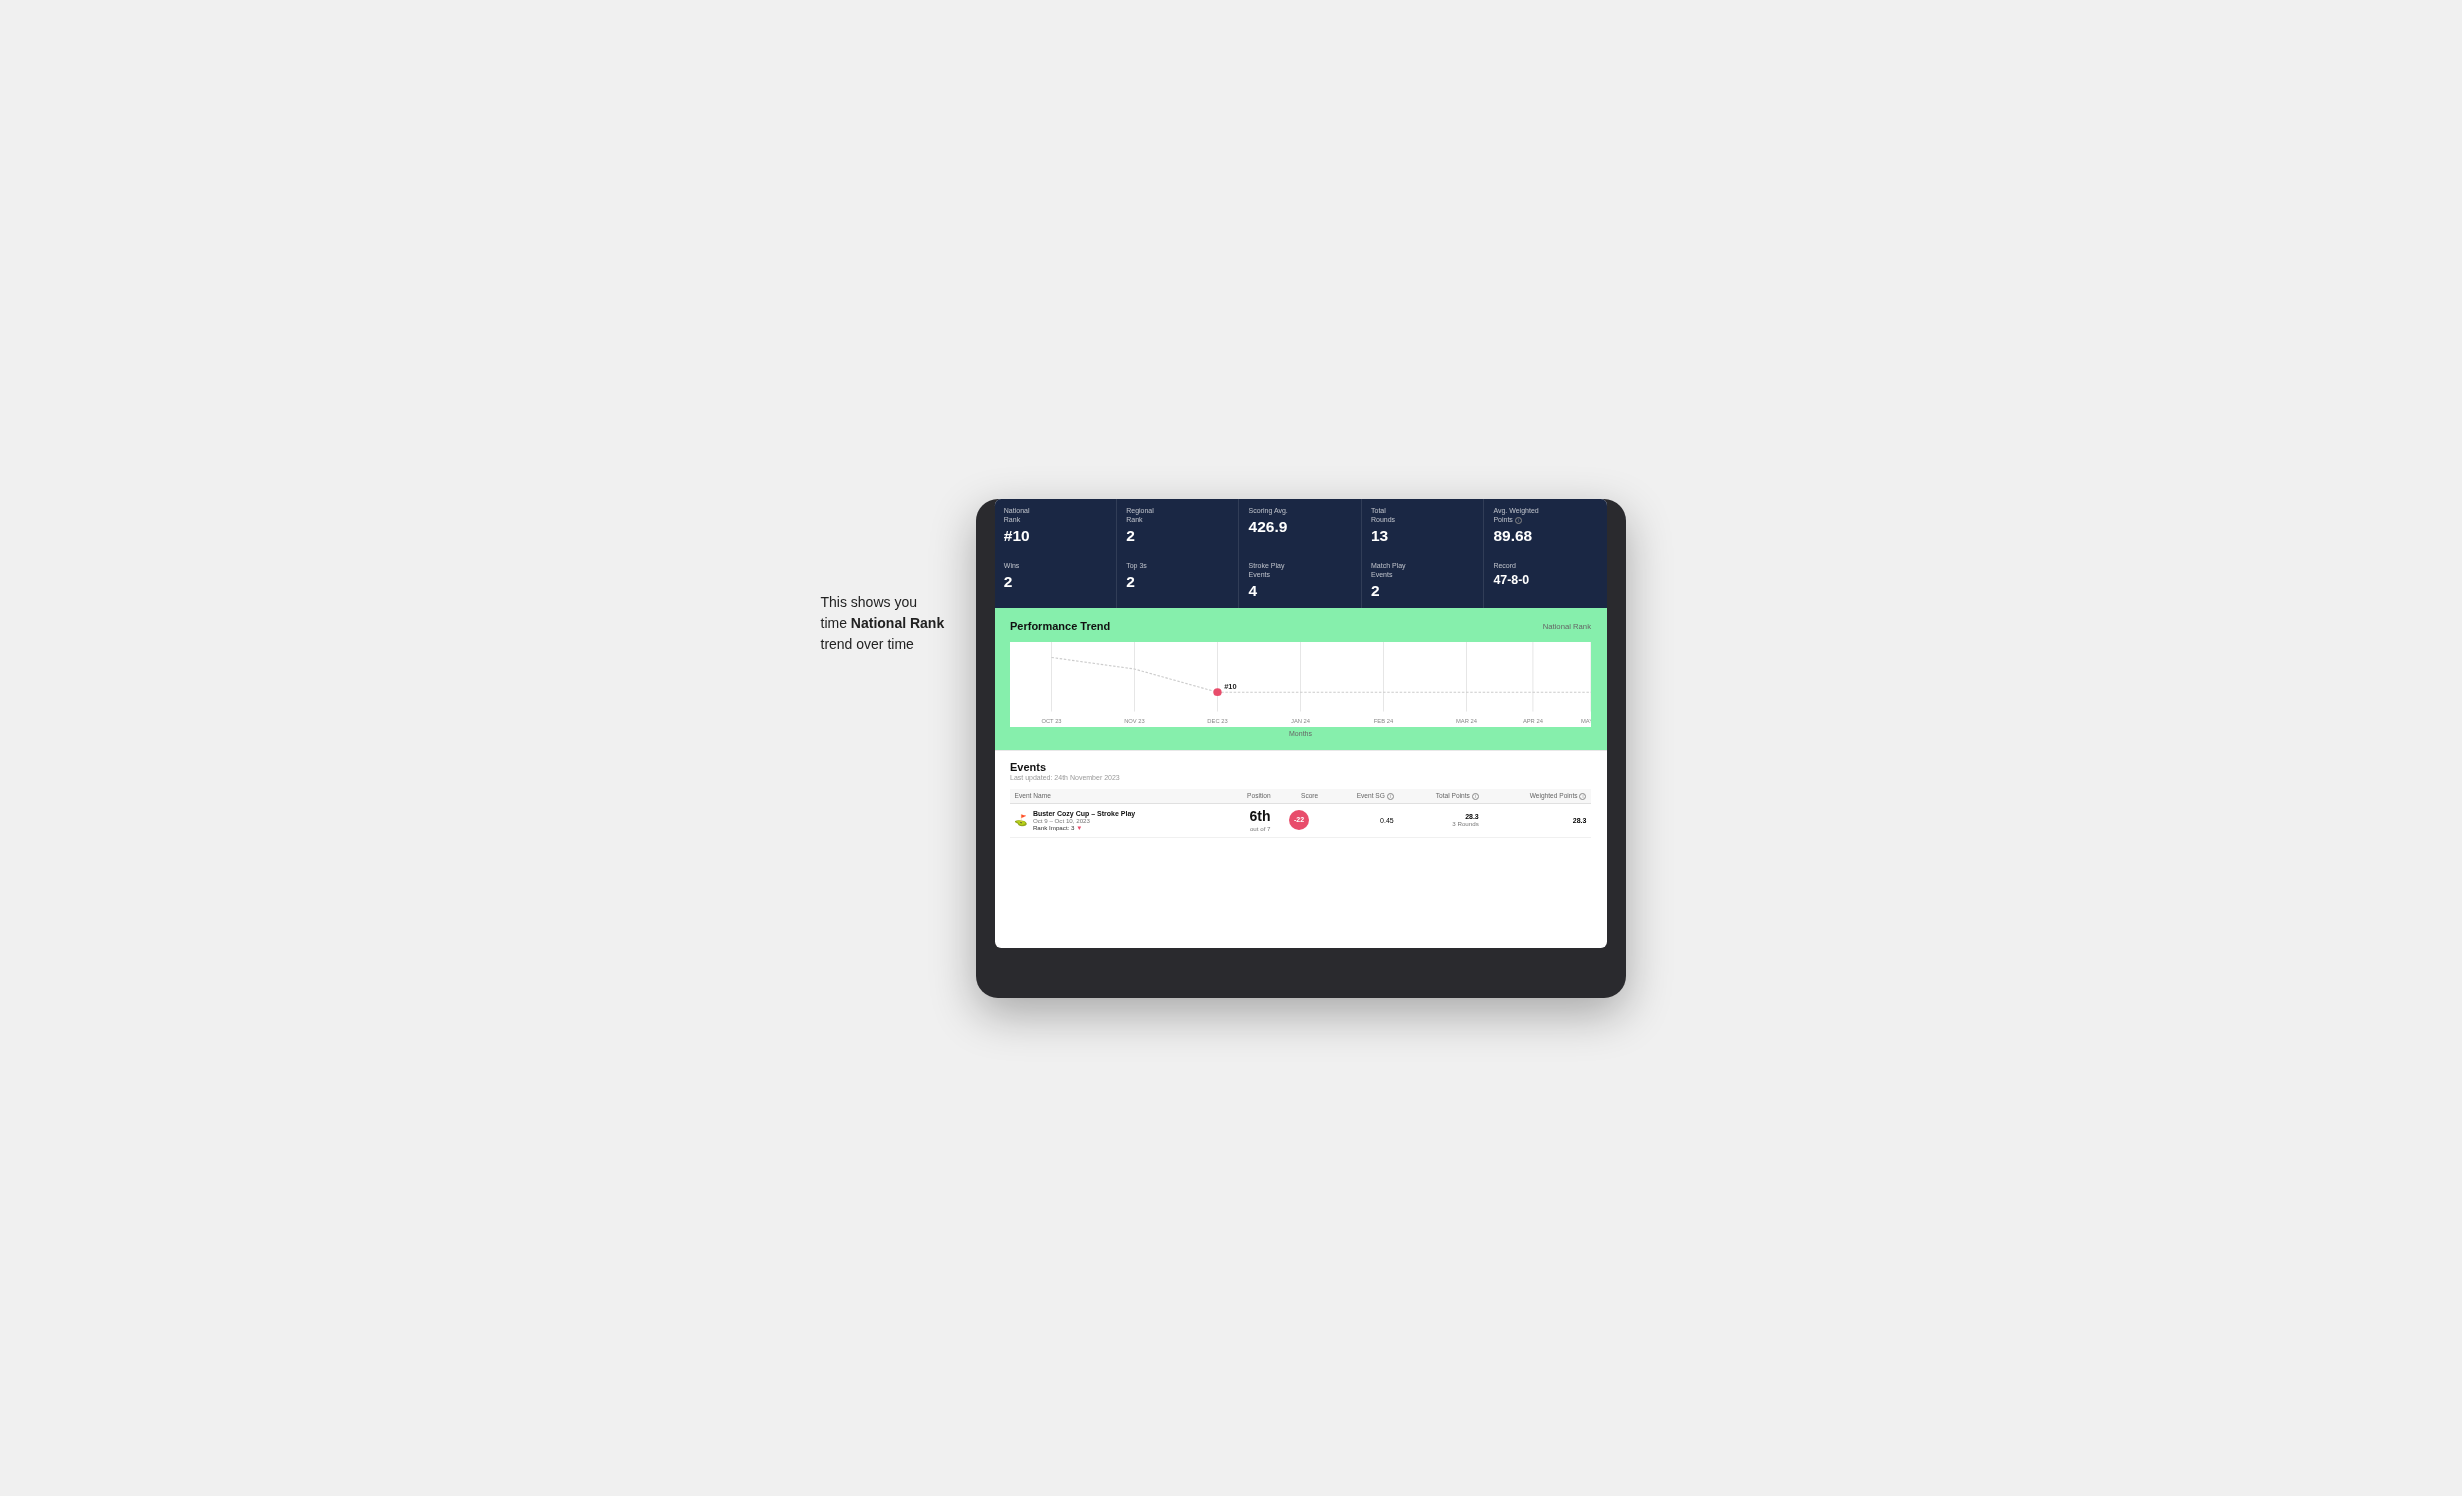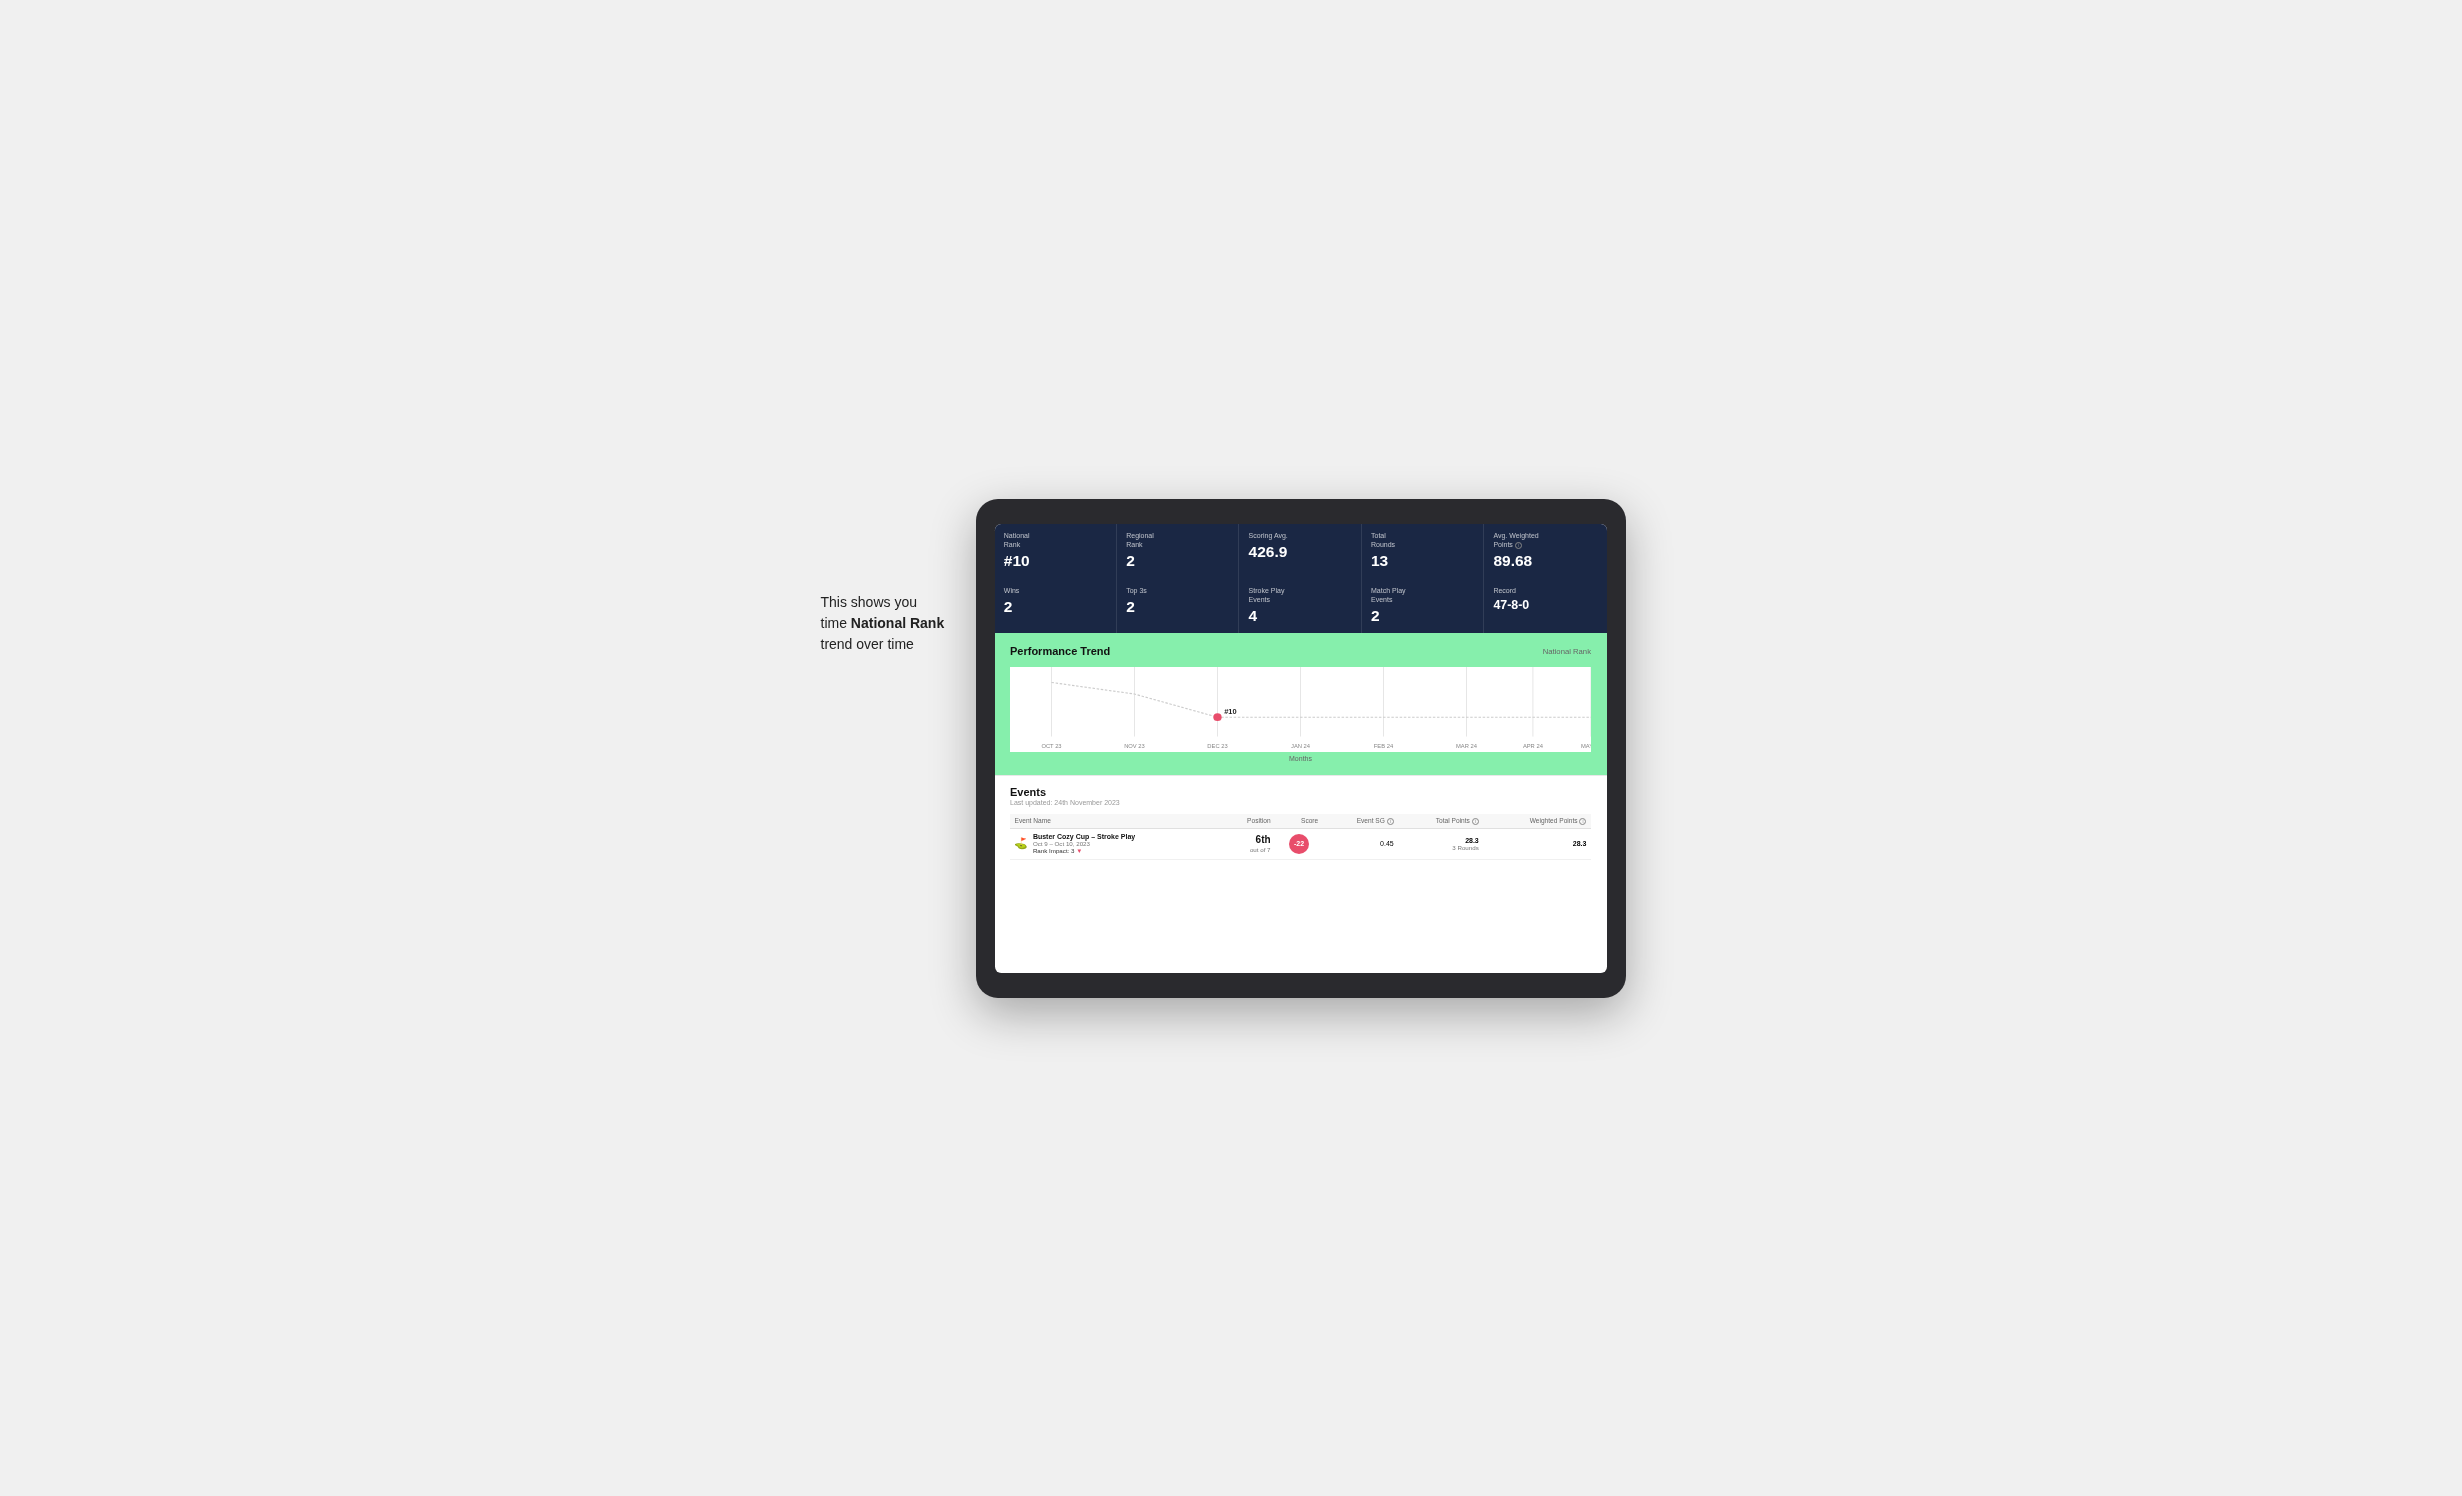--- a/index.html
+++ b/index.html
@@ -33,21 +33,20 @@
     .tablet {
       position: absolute;
       left: 155px;
       top: 0;
       width: 650px;
       height: 499px;
       background: #2a2a2e;
       border-radius: 22px;
       box-shadow: 0 15.5px 46px rgba(0,0,0,0.3);
       display: flex;
-      align-items: center;
       justify-content: center;
     }
 
     .tablet-screen {
       width: 612px;
       height: 449px;
       background: #fff;
       border-radius: 6.2px;
       overflow-y: auto;
       overflow-x: hidden;
@@ -187,21 +186,21 @@
       border-radius: 50%;
       width: 20px;
       height: 20px;
       line-height: 20px;
       text-align: center;
       font-size: 7px;
       font-weight: 700;
     }
 
     .position-text {
-      font-size: 10px;
+      font-size: 14px;
       font-weight: 700;
       color: #111;
       line-height: 1.2;
     }
     .position-of {
       font-size: 6.2px;
       color: #777;
     }
 
     .info-icon {

